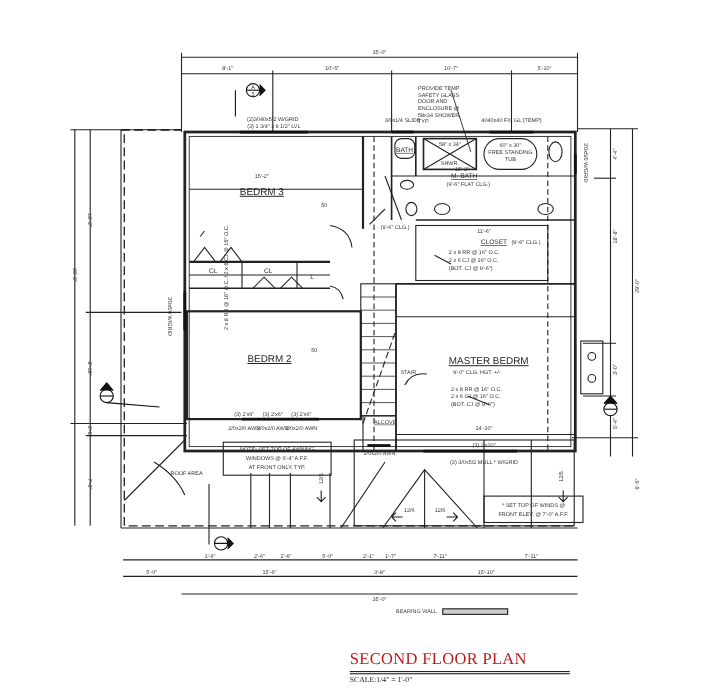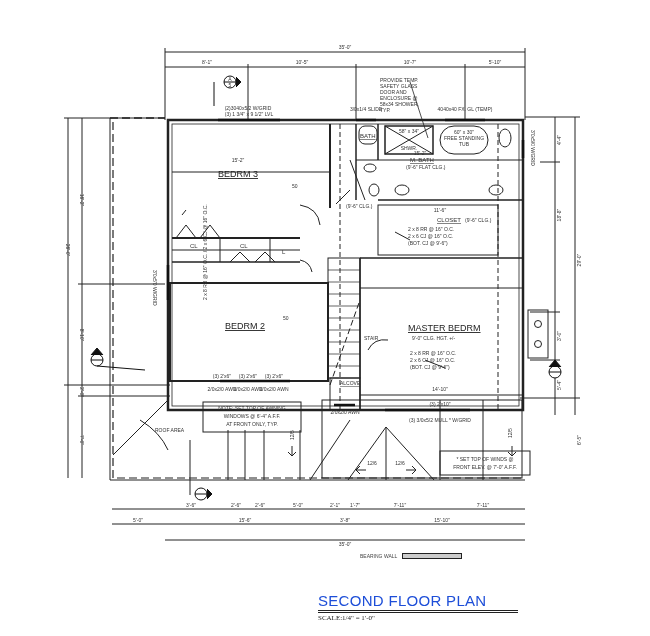--- a/index.html
+++ b/index.html
@@ -3,21 +3,21 @@
 <meta charset="utf-8">
 <style>
   html, body { margin:0; padding:0; background:#fff; }
   body { width:650px; height:636px; position:relative; overflow:hidden; font-family:"Liberation Sans", sans-serif; color:#222; }
   svg { position:absolute; left:0; top:0; }
   .t { font-family:"Liberation Sans", sans-serif; fill:#333; }
   .tiny { font-size:5px; }
   .small { font-size:6px; }
   .room { font-size:9px; text-decoration:underline; fill:#222; }
   .title-block { position:absolute; left:318px; top:592px; width:200px; }
-  .title { font-family:Liberation Sans, sans-serif; font-size:15px; color:#1d4ed8; letter-spacing:0.3px; border-bottom:3px double #222; padding-bottom:1px; display:block; }
+  .title { font-family:Liberation Serif, serif; font-size:15px; color:#b91c1c; letter-spacing:0.3px; border-bottom:3px double #222; padding-bottom:1px; display:block; }
   .scale { font-family:"Liberation Serif", serif; font-size:7px; color:#222; display:block; margin-top:1px; }
   .bearing { position:absolute; left:360px; top:553px; font-size:5px; color:#444; display:flex; align-items:center; gap:5px; }
   .bearing .swatch { width:58px; height:4px; border:1px solid #222; background:#ccc; }
 </style>
 </head>
 <body>
 
 <svg width="650" height="636" viewBox="0 0 650 636">
   <g stroke="#222" fill="none" stroke-width="1">
 

